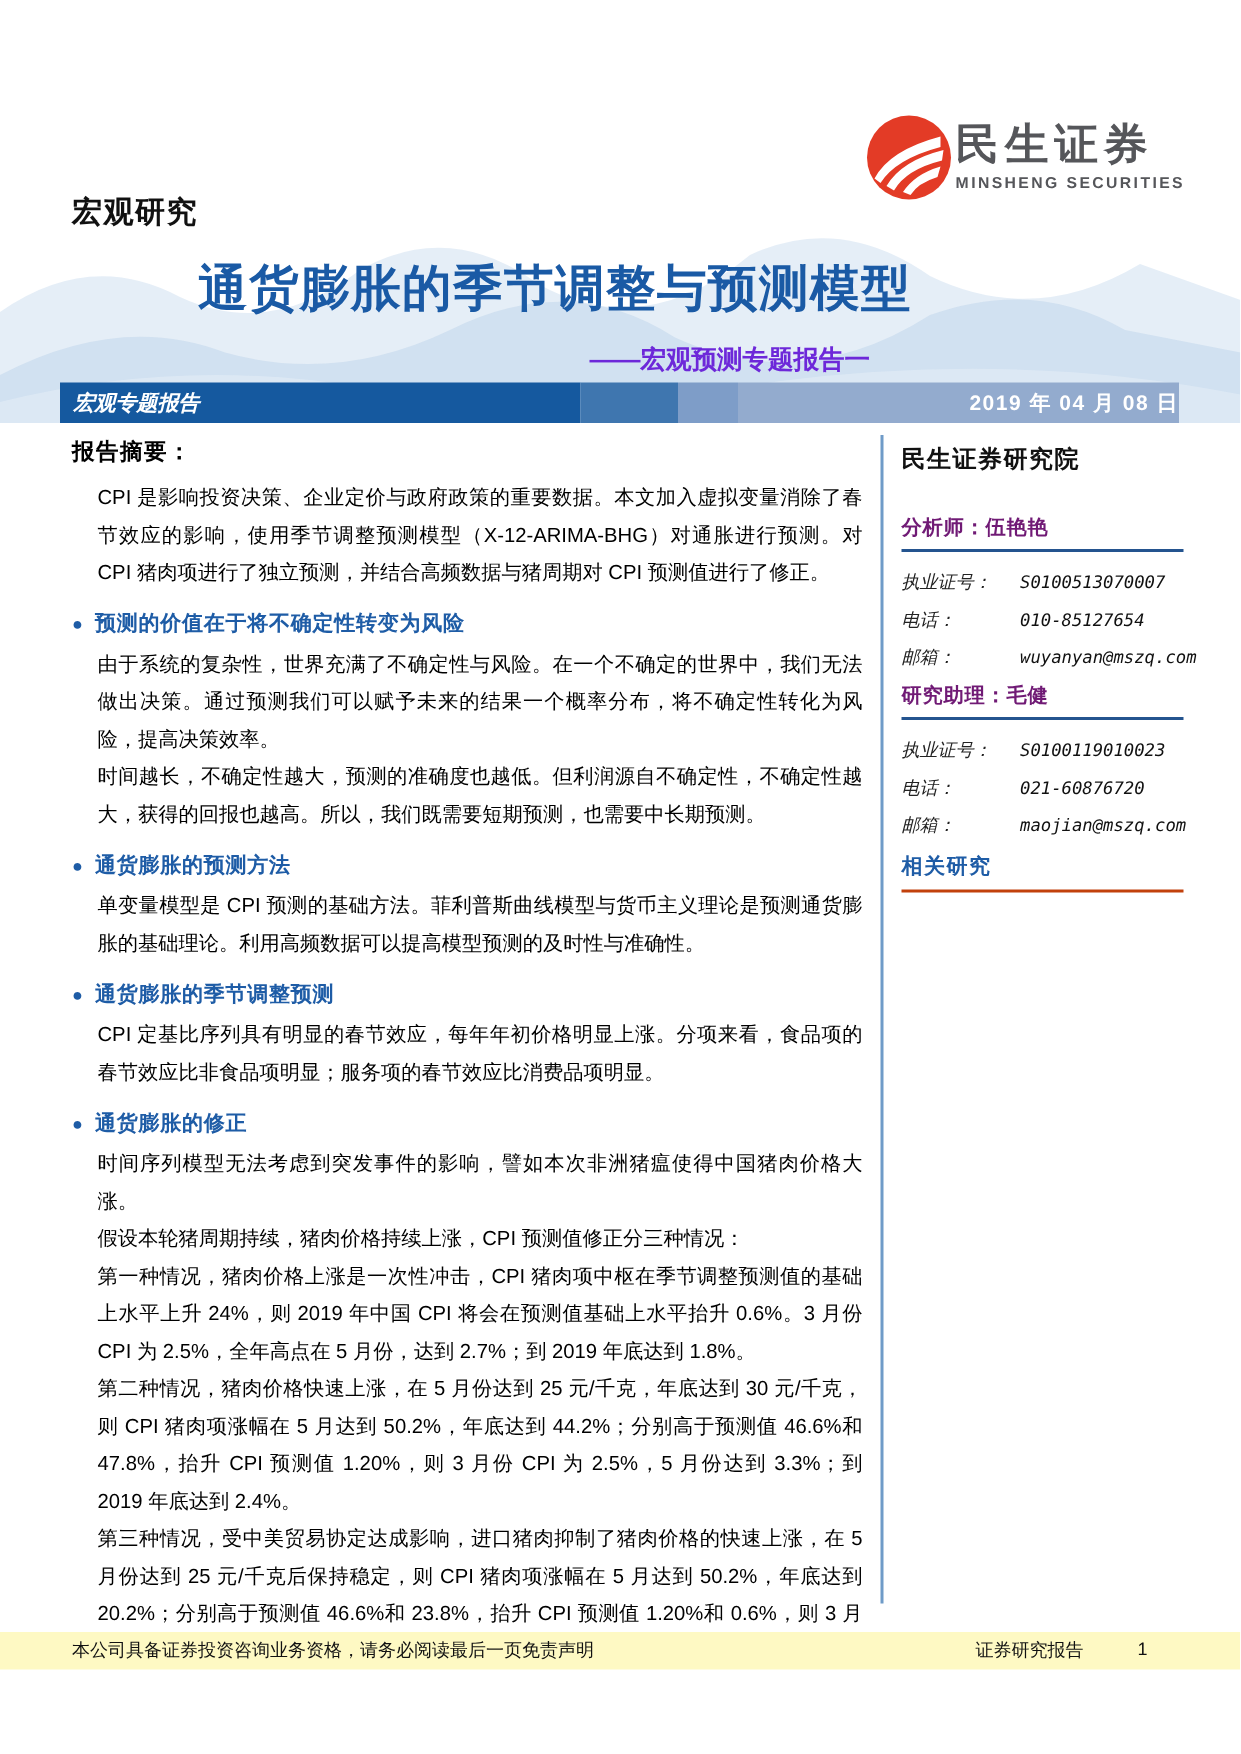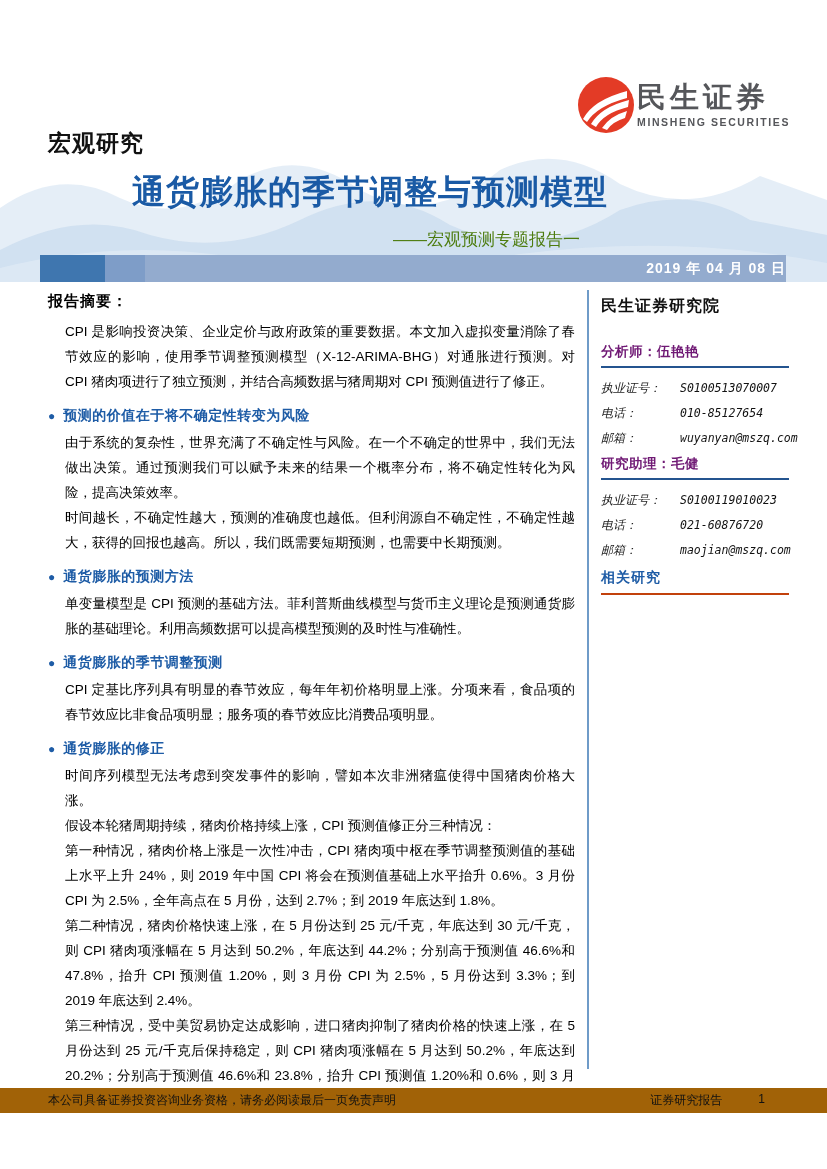--- a/index.html
+++ b/index.html
@@ -8,24 +8,24 @@
 
   
   .hero-bg{position:absolute;left:0;top:58px;width:827px;height:224px;z-index:0;pointer-events:none;}
 
   
   .logo{position:absolute;top:76px;right:37px;display:flex;align-items:center;gap:2px;z-index:2;}
   .logo-text{display:flex;flex-direction:column;line-height:1;}
   .logo-cn{font-size:29px;font-weight:bold;color:#55565a;letter-spacing:4px;}
   .logo-en{font-size:10.5px;font-weight:bold;color:#55565a;letter-spacing:1.6px;margin-top:5px;}
 
-  .category{position:absolute;left:48px;top:128px;font-size:23px;font-weight:bold;color:#111;z-index:2;letter-spacing:1px;}
+  .category{position:absolute;left:48px;top:128px;font-size:20px;font-weight:bold;color:#111;z-index:2;letter-spacing:1px;}
 
   .title{position:absolute;left:40px;top:170px;width:660px;text-align:center;font-size:33px;font-weight:bold;color:#1a5aa5;z-index:2;letter-spacing:1px;}
-  .subtitle{position:absolute;left:40px;top:228px;width:540px;text-align:right;font-size:17px;font-weight:normal;color:#4d7c0f;z-index:2;}
+  .subtitle{position:absolute;left:40px;top:228px;width:540px;text-align:right;font-size:17px;font-weight:bold;color:#6d28d9;z-index:2;}
 
   
   .bar{position:absolute;left:40px;top:255px;right:41px;height:27px;display:flex;z-index:2;}
   .bar-seg1{width:347px;background:#15599f;color:#fff;font-size:14px;font-weight:bold;font-style:italic;line-height:27px;padding-left:9px;box-sizing:border-box;}
   .bar-seg2{width:65px;background:#3f76af;}
   .bar-seg3{width:40px;background:#7e9dc8;}
   .bar-seg4{flex:1;background:#93abce;color:#ffffff;font-size:14px;font-weight:bold;line-height:27px;text-align:right;letter-spacing:1px;}
 
   
   .main{position:absolute;left:48px;top:292px;width:527px;z-index:1;color:#000;}
@@ -44,21 +44,21 @@
   .sidebar{position:absolute;left:601px;top:296px;width:188px;z-index:1;}
   .institute{font-size:16px;font-weight:bold;color:#111;letter-spacing:1px;margin:0 0 26px 0;}
   .role-line{font-size:13.5px;font-weight:bold;color:#701a75;padding-bottom:5px;border-bottom:2px solid #24548f;letter-spacing:.5px;}
   .fields{margin:8px 0 4px 0;}
   .field-row{display:flex;font-size:12px;line-height:25px;color:#222;font-style:italic;}
   .field-label{width:79px;flex:none;}
   .field-value{font-family:"DejaVu Sans Mono","Liberation Mono",monospace;font-size:11.5px;color:#111;}
   .related{margin-top:6px;font-size:14px;font-weight:bold;color:#1e5ca6;padding-bottom:6px;border-bottom:2px solid #c2410c;letter-spacing:1px;}
 
   
-  .footer{position:absolute;left:0;top:1088px;width:827px;height:25px;background:#a16207;display:flex;align-items:center;z-index:2;}
+  .footer{position:absolute;left:0;top:1088px;width:827px;height:25px;background:#fef9c3;display:flex;align-items:center;z-index:2;}
   .footer-disclaimer{margin-left:48px;font-size:12px;color:#111;}
   .footer-right{margin-left:auto;margin-right:62px;display:flex;align-items:flex-start;gap:36px;font-size:12px;color:#111;}
 </style>
 </head>
 <body>
 
 <div class="page">
 
   <div class="hero-bg">
     <svg width="827" height="224" viewBox="0 0 827 224" preserveAspectRatio="none">
@@ -79,20 +79,21 @@
       <span class="logo-cn">民生证券</span>
       <span class="logo-en">MINSHENG SECURITIES</span>
     </div>
   </div>
 
   <div class="category">宏观研究</div>
   <div class="title">通货膨胀的季节调整与预测模型</div>
   <div class="subtitle">——宏观预测专题报告一</div>
 
   <div class="bar">
+    <div class="bar-seg1">宏观专题报告</div>
     <div class="bar-seg2"></div>
     <div class="bar-seg3"></div>
     <div class="bar-seg4">2019 年 04 月 08 日</div>
   </div>
 
   <div class="divider"></div>
 
   <div class="main">
     <div class="summary-heading">报告摘要：</div>
     <p class="body intro">CPI 是影响投资决策、企业定价与政府政策的重要数据。本文加入虚拟变量消除了春节效应的影响，使用季节调整预测模型（X-12-ARIMA-BHG）对通胀进行预测。对 CPI 猪肉项进行了独立预测，并结合高频数据与猪周期对 CPI 预测值进行了修正。</p>

